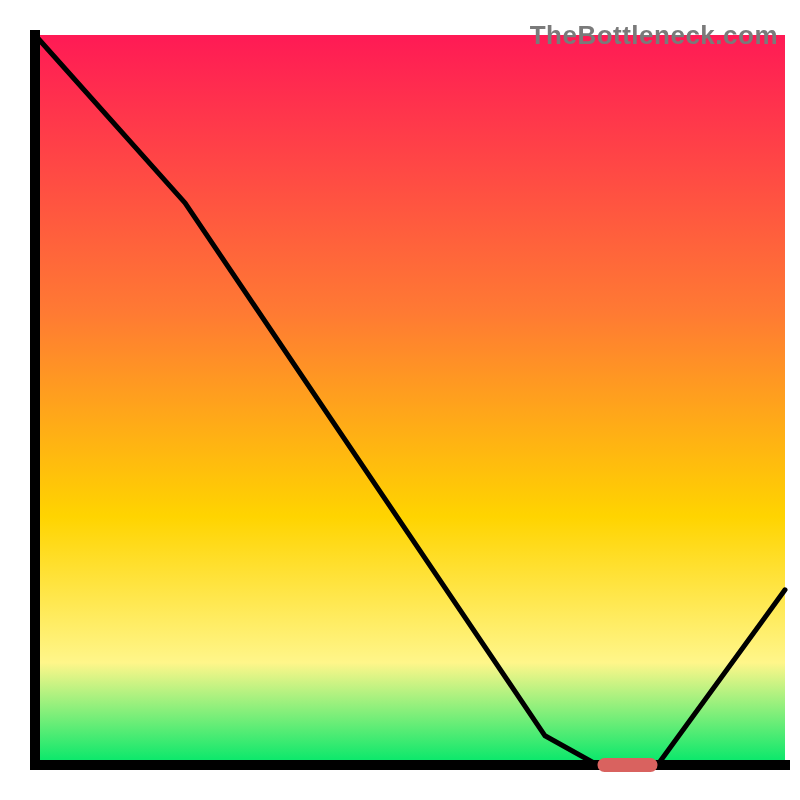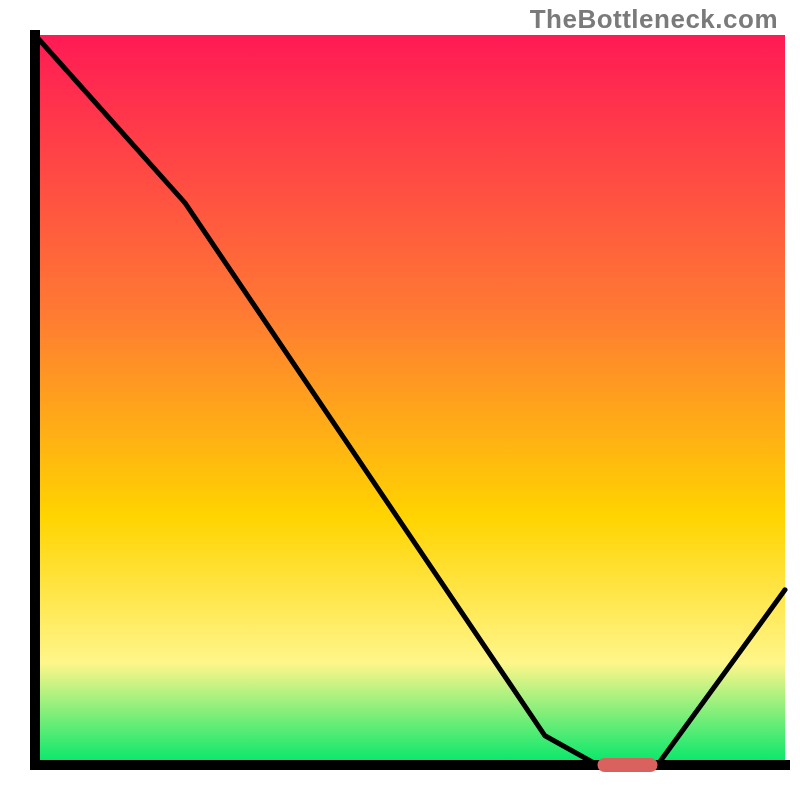--- a/index.html
+++ b/index.html
@@ -11,21 +11,21 @@
     background: #ffffff;
     font-family: Arial, Helvetica, sans-serif;
   }
   .frame {
     position: relative;
     width: 800px;
     height: 800px;
   }
   .watermark {
     position: absolute;
-    top: 4px;
+    top: 20px;
     right: 22px;
     font-size: 26px;
     font-weight: bold;
     color: #7a7a7a;
     letter-spacing: 0.5px;
   }
   svg {
     display: block;
   }
 </style>

